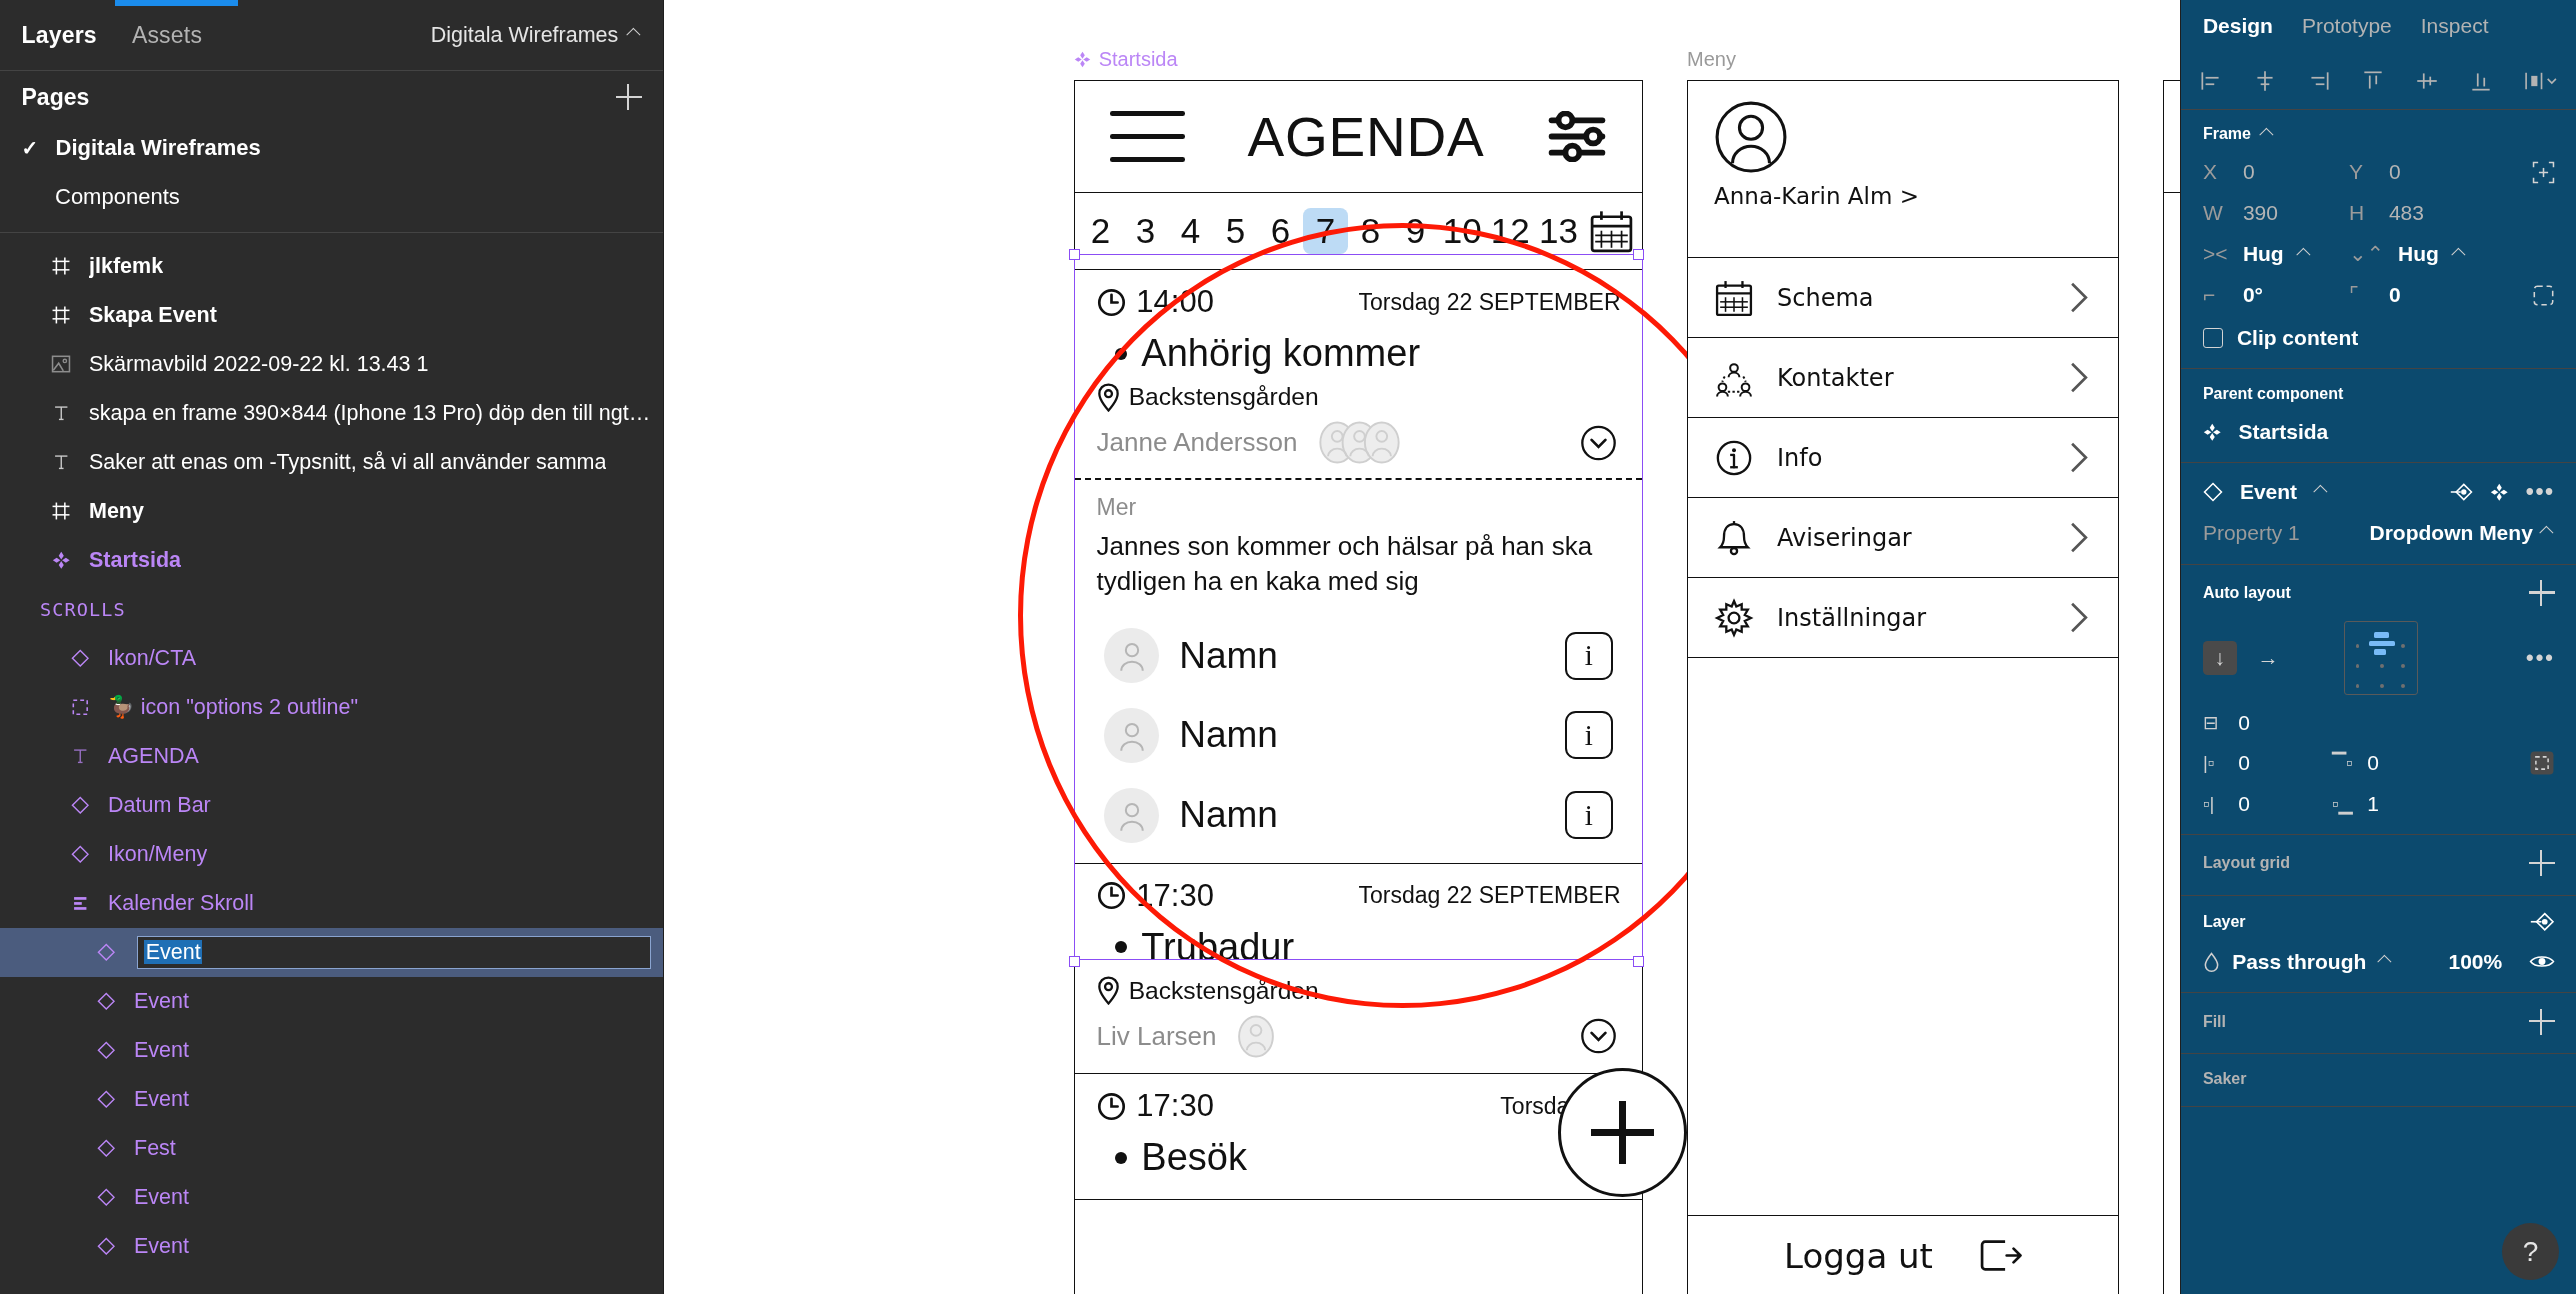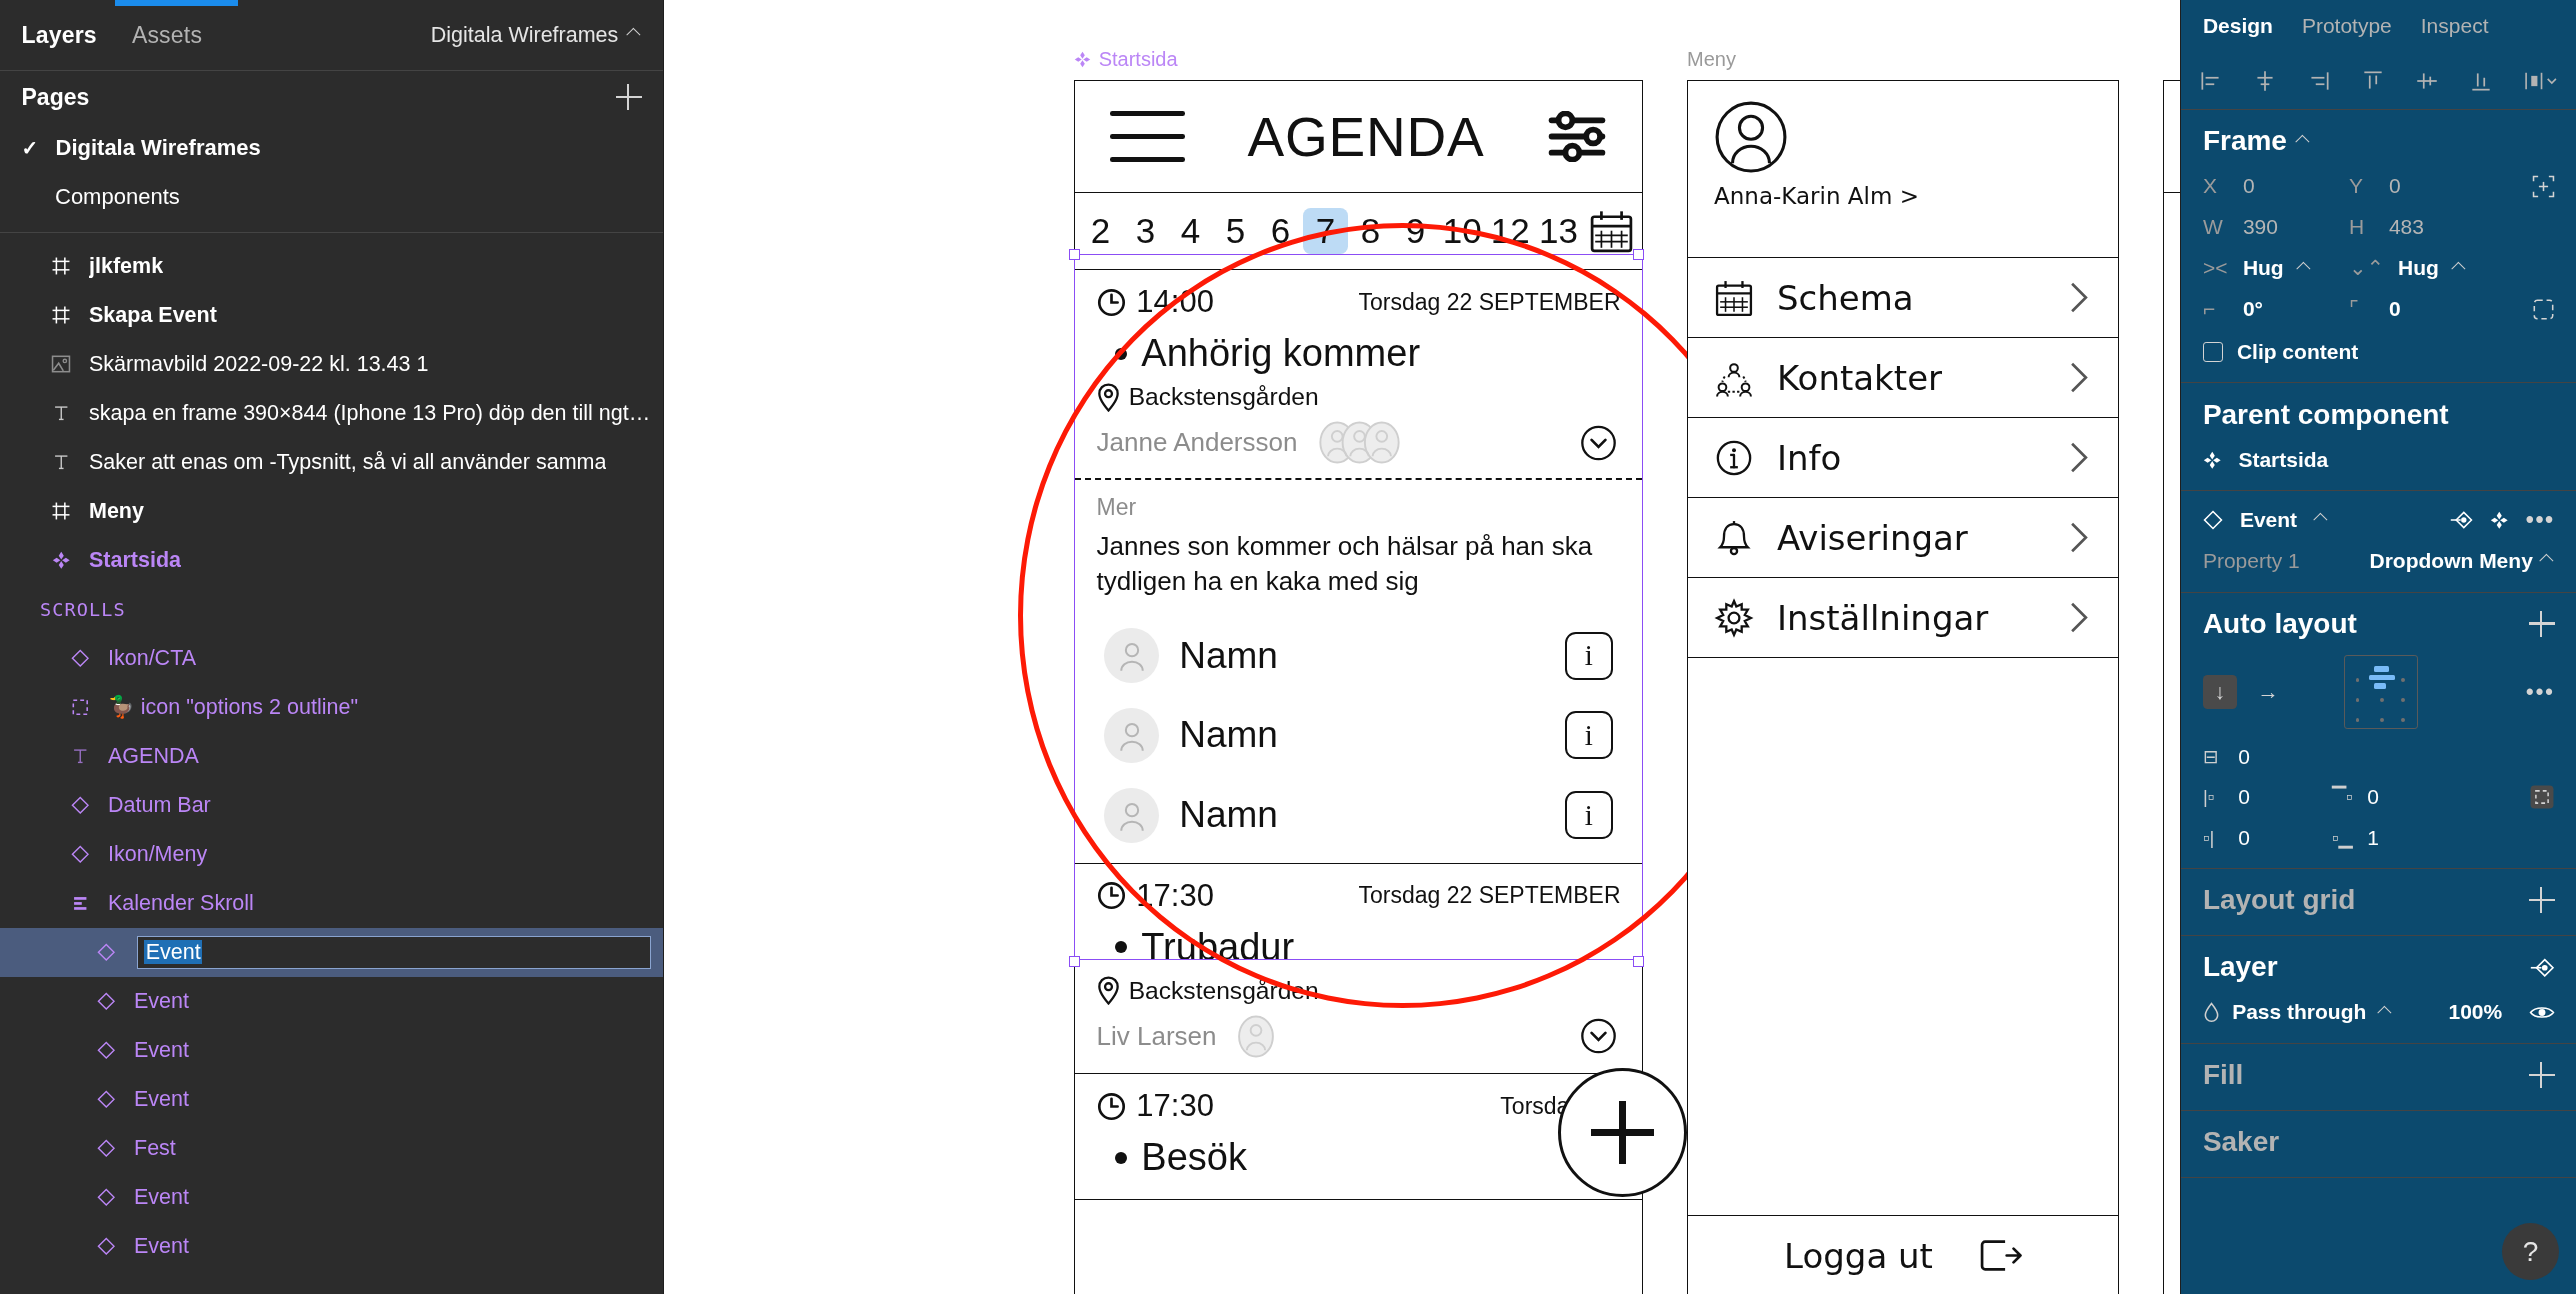--- a/index.html
+++ b/index.html
@@ -200,21 +200,21 @@
   .meny-avatar { width: 74px; height: 74px; }
   .meny-uname {
     font-family: "DejaVu Sans", sans-serif; font-size: 23px;
     color: #111; margin-top: 9.2px;
   }
   .meny-item {
     height: 80px; border-bottom: 1.5px solid #111;
     display: flex; align-items: center; gap: 23px; padding: 0 26px;
   }
   .meny-label {
-    font-family: "DejaVu Sans", sans-serif; font-size: 34px; color: #111;
+    font-family: "DejaVu Sans", sans-serif; font-size: 24px; color: #111;
   }
   .meny-chev { margin-left: auto; }
   .logga-ut {
     position: absolute; bottom: 0; left: 0; right: 0;
     height: 80px; border-top: 1.5px solid #111;
     display: flex; align-items: center; justify-content: center; gap: 46px;
   }
   .logga-ut .lbl { font-family: "DejaVu Sans", sans-serif; font-size: 34px; color: #111; }
 
   
@@ -237,21 +237,21 @@
   .rp-tab { font-size: 21px; color: #b3b3b3; }
   .rp-tab.active { color: #fff; font-weight: 700; }
   .rp-align {
     height: 58px; display: flex; align-items: center;
     gap: 0; padding: 0 17px; border-bottom: 0.8px solid #444;
     justify-content: space-between;
   }
   .align-ico { width: 26px; height: 26px; }
   .rp-section { border-bottom: 0.8px solid #444; padding: 15.4px 21.5px 18.5px 21.5px; }
   .rp-sec-title {
-    font-size: 28px; color: #fff; font-weight: 700;
+    font-size: 16px; color: #fff; font-weight: 700;
     display:flex; align-items:center; gap: 9.2px;
   }
   .rp-sec-title.dim { color: #b3b3b3; }
   .rp-row {
     display: flex; align-items: center; margin-top: 17px;
     font-size: 21px; color: #d4d4d4;
   }
   .rp-field { display:flex; align-items:center; gap: 14px; width: 146px; }
   .rp-field .k { color:#9b9b9b; min-width: 26px; }
   .rp-field .v { color: #b5b5b5; }

